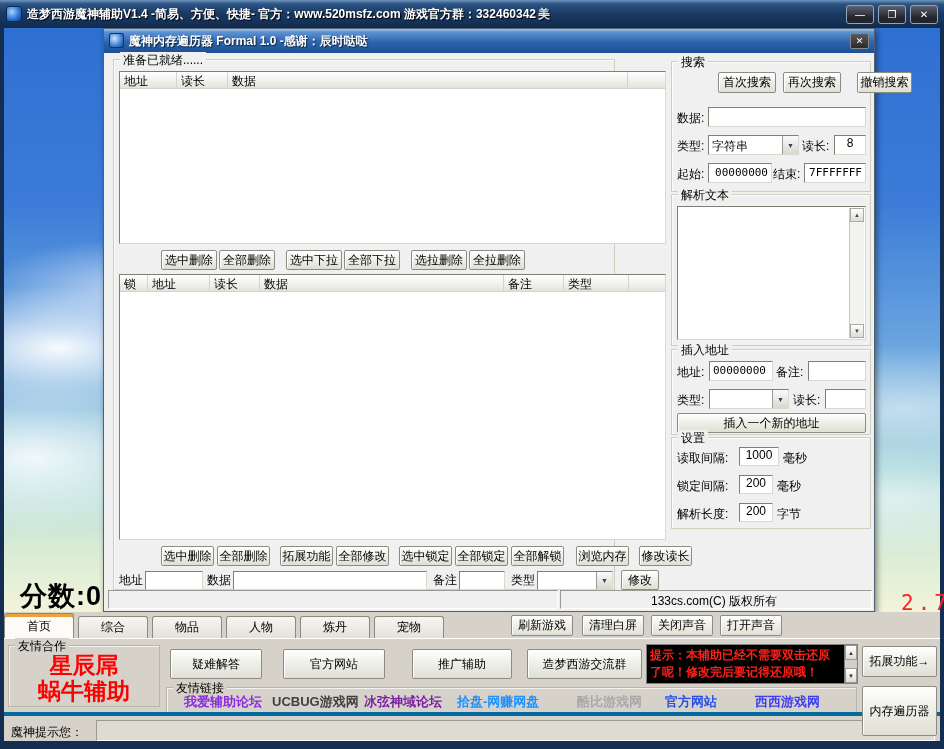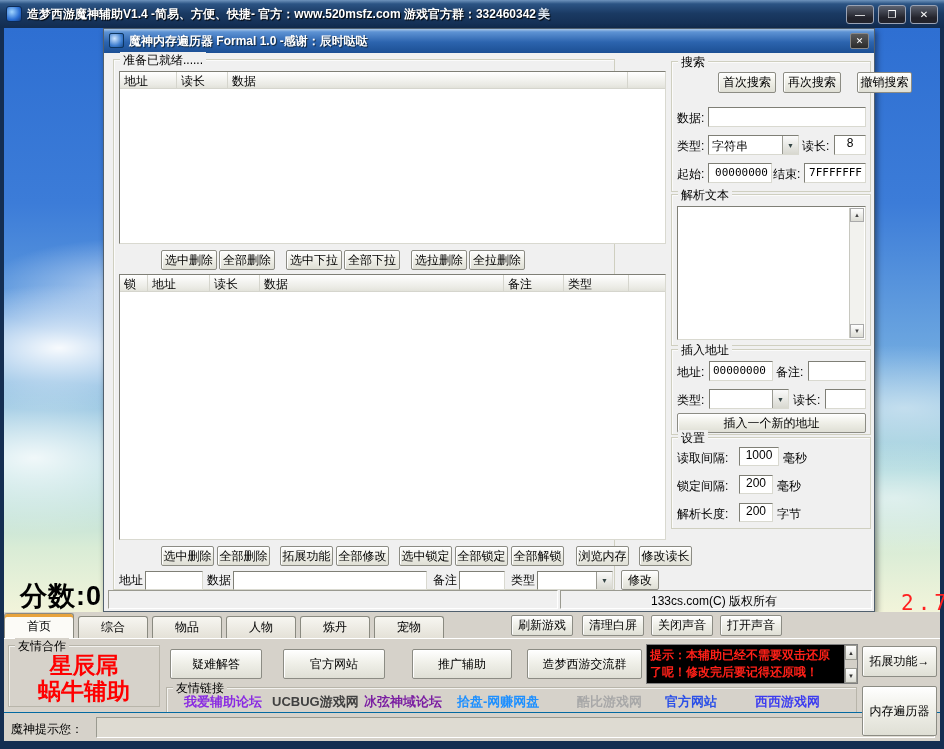--- a/index.html
+++ b/index.html
@@ -92,21 +92,21 @@
   .coop-line { text-align:center; color:#ff0000; font-weight:bold; font-size:23px; line-height:26px; }
 
   .notice { position:absolute; left:642px; top:5px; width:212px; height:40px; background:#000;
     border:1px solid #808080; display:flex; }
   .notice .ntext { flex:1; padding:2px 2px 0 3px; color:#ff2018; font-weight:bold; font-size:12px; line-height:17px; white-space:nowrap; overflow:hidden; }
   .notice .nscroll { width:13px; background:#d4d0c8; border-left:1px solid #808080; display:flex; flex-direction:column; justify-content:space-between; }
   .notice .nscroll .sarr { height:15px; font-size:6px; color:#333; text-align:center; line-height:15px; background:linear-gradient(180deg,#fff,#dcdcd4); border:1px solid #9a9a92; cursor:pointer; }
 
   .link { position:absolute; top:9px; font-size:13px; font-weight:bold; white-space:nowrap; cursor:pointer; }
 
-  .mainstatus { position:absolute; left:0; top:684px; width:936px; height:27px; background:#d6d2ca; border-top:1px solid #0369a1; }
+  .mainstatus { position:absolute; left:0; top:684px; width:936px; height:27px; background:#d6d2ca; border-top:4px solid #0369a1; }
   .mainstatus .slabel { position:absolute; left:7px; top:8px; }
   .mainstatus .sfield { position:absolute; left:92px; top:4px; right:5px; height:21px;
     border:1px solid; border-color:#9a9a90 #fff #fff #9a9a90; background:#dedbd2; }
 
   .scrollcol { position:absolute; right:1px; top:1px; bottom:1px; width:15px; background:#f2f2ee; border-left:1px solid #c8c8c0;
     display:flex; flex-direction:column; justify-content:space-between; }
   .scrollcol .sarr { height:14px; background:linear-gradient(180deg,#fff,#dcdcd4); border:1px solid #aaa;
     font-size:6px; color:#444; text-align:center; line-height:13px; cursor:pointer; }
 </style>
 </head>

